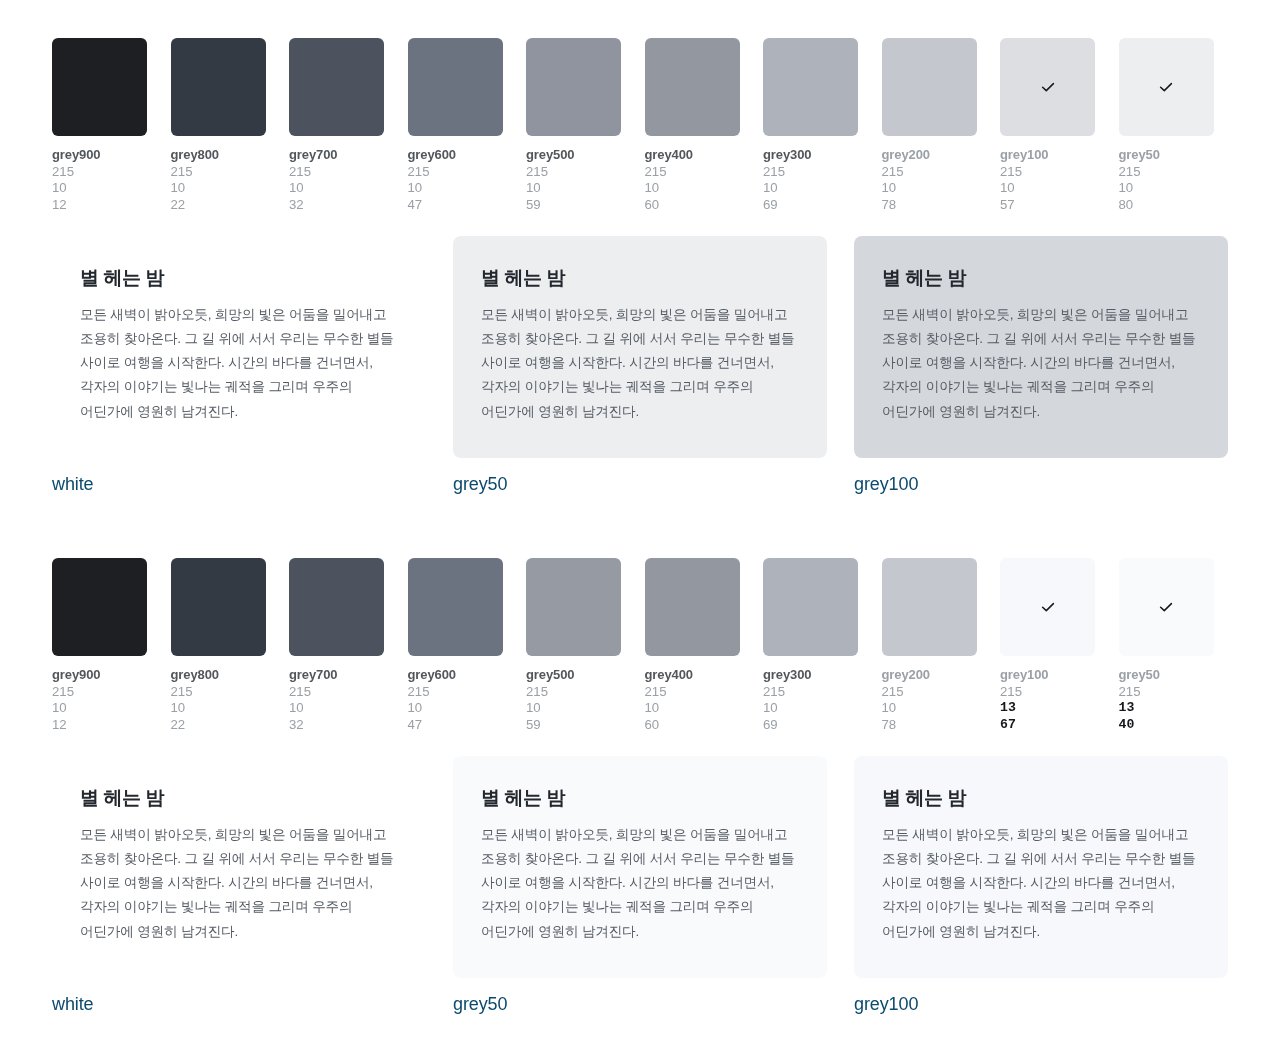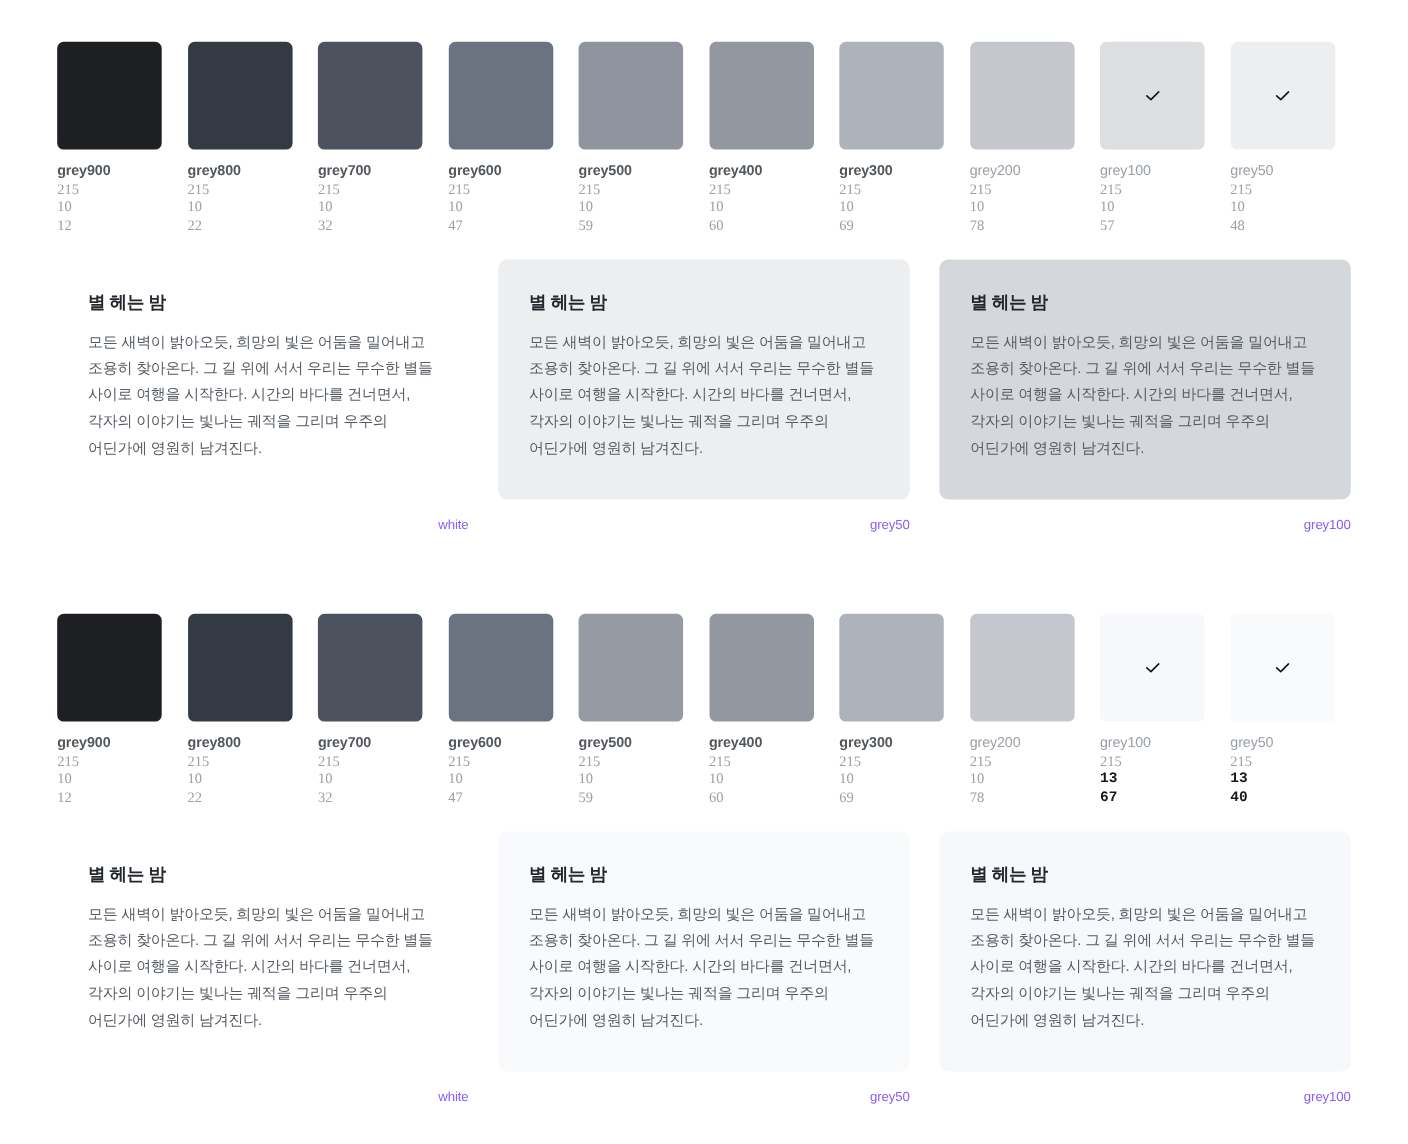--- a/index.html
+++ b/index.html
@@ -57,27 +57,27 @@
   .swatch-meta {
     margin-top: 11px;
     line-height: 16.6px;
   }
   .swatch-name {
     font-size: 13px;
     letter-spacing: -0.1px;
     display: block;
   }
   .swatch-name.strong { font-weight: bold; color: #52575c; }
-  .swatch-name.weak   { font-weight: normal; color: #9aa0a6; }
+  .swatch-name.weak   { font-weight: bold; color: #9aa0a6; }
   .swatch-val {
     font-size: 13.2px;
     display: block;
     letter-spacing: 0px;
   }
-  .swatch-val.dim  { color: #9aa0a6; font-weight: normal; font-family: Liberation Serif, serif; }
+  .swatch-val.dim  { color: #9aa0a6; font-weight: normal; }
   .swatch-val.mark { color: #16181c; font-weight: bold; font-family: Liberation Mono, monospace; }
 
   
   .cards-section {
     position: absolute;
     left: 52px;
     width: 1176px;
     display: flex;
     gap: 27px;
   }
@@ -88,41 +88,40 @@
     width: 374px;
     flex: 0 0 374px;
   }
   .card-box {
     border-radius: 8px;
     padding: 30px 28px 34px 28px;
     box-sizing: border-box;
     min-height: 213px;
   }
   .card-title {
-    font-size: 16px;
+    font-size: 19px;
     font-weight: bold;
     color: #23272e;
     margin: 0 0 12px 0;
     letter-spacing: -0.4px;
     line-height: 1.3;
   }
   .card-body {
     font-size: 13.6px;
     line-height: 24.2px;
     color: #555b63;
     margin: 0;
     letter-spacing: -0.2px;
     word-break: keep-all;
   }
   .card-caption {
     margin-top: 16px;
-    font-size: 12px;
-    color: #8b5cf6;
+    font-size: 18px;
+    color: #0c4a6e;
     letter-spacing: -0.1px;
-    text-align: right;
   }
 </style>
 </head>
 <body>
 
 <div id="page">
 
   <div class="palette-section top">
     <div class="swatch-row" id="swatch-row-top">
         <div class="swatch-col">
@@ -217,21 +216,21 @@
             <span>
               <svg width="20" height="20" viewBox="0 0 20 20" fill="none" aria-hidden="true">
                 <path d="M4.6 10.2 L8.3 13.6 L15.4 6.6" stroke="#16181c" stroke-width="1.5" stroke-linecap="round" stroke-linejoin="round"></path>
               </svg>
             </span>
           </div>
           <div class="swatch-meta">
             <span class="swatch-name weak">grey50</span>
             <span class="swatch-val dim">215</span>
             <span class="swatch-val dim">10</span>
-            <span class="swatch-val dim">48</span>
+            <span class="swatch-val dim">80</span>
           </div>
         </div>
       </div>
   </div>
   <div class="cards-section top" id="cards-top">
       <div class="card-col">
         <div class="card-box" style="background: rgb(255, 255, 255);">
           <h2 class="card-title">별 헤는 밤</h2>
           <p class="card-body">모든 새벽이 밝아오듯, 희망의 빛은 어둠을 밀어내고 조용히 찾아온다. 그 길 위에 서서 우리는 무수한 별들 사이로 여행을 시작한다. 시간의 바다를 건너면서, 각자의 이야기는 빛나는 궤적을 그리며 우주의 어딘가에 영원히 남겨진다.</p>
         </div>

